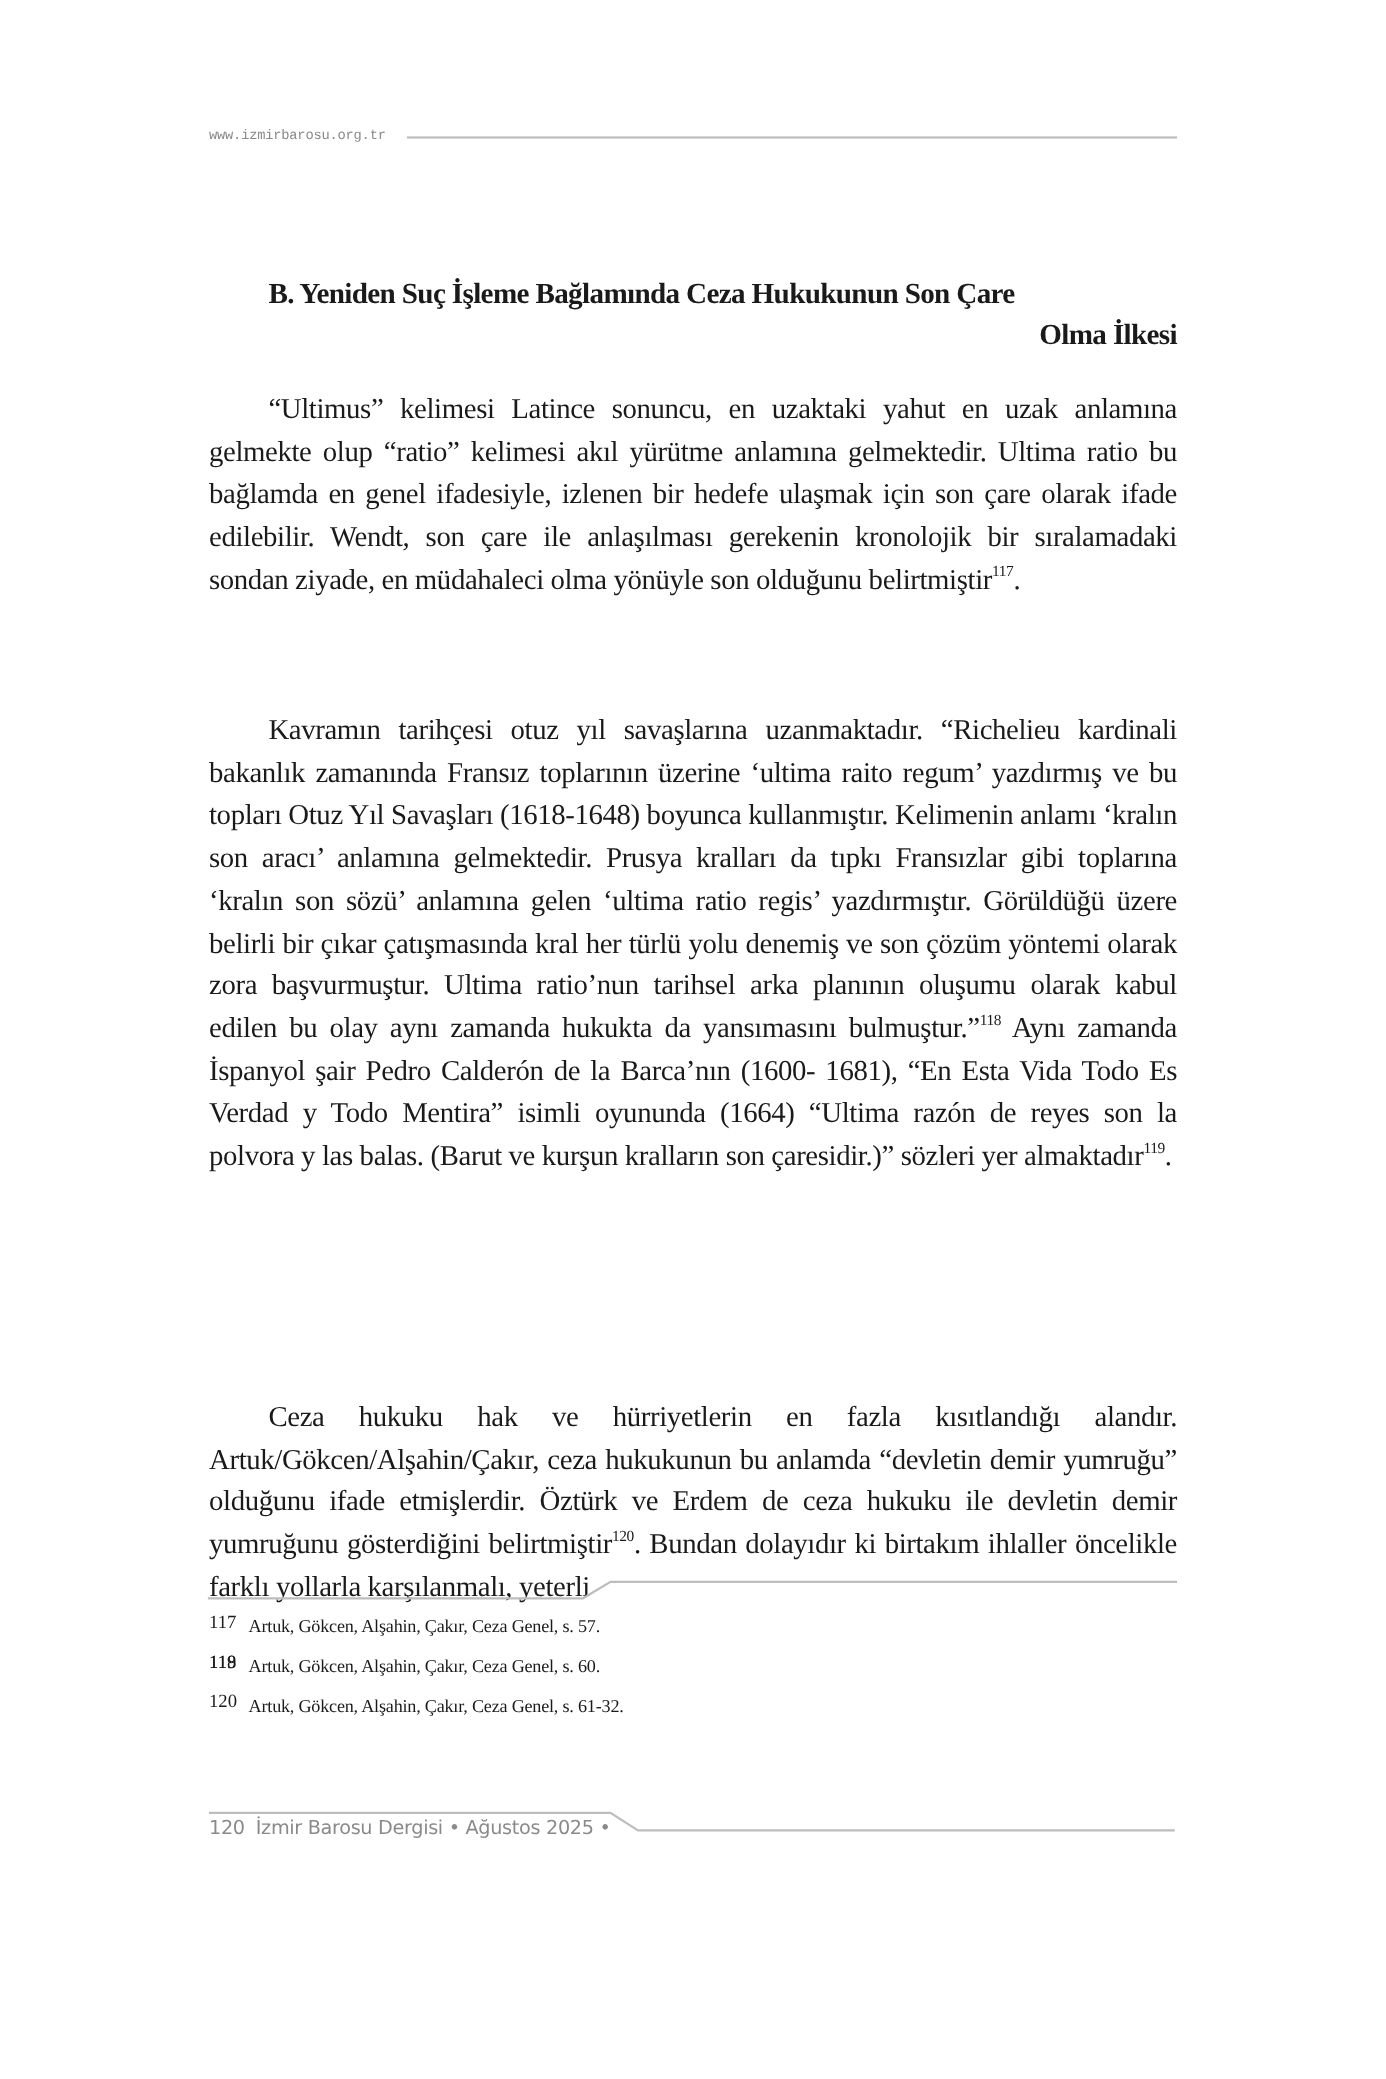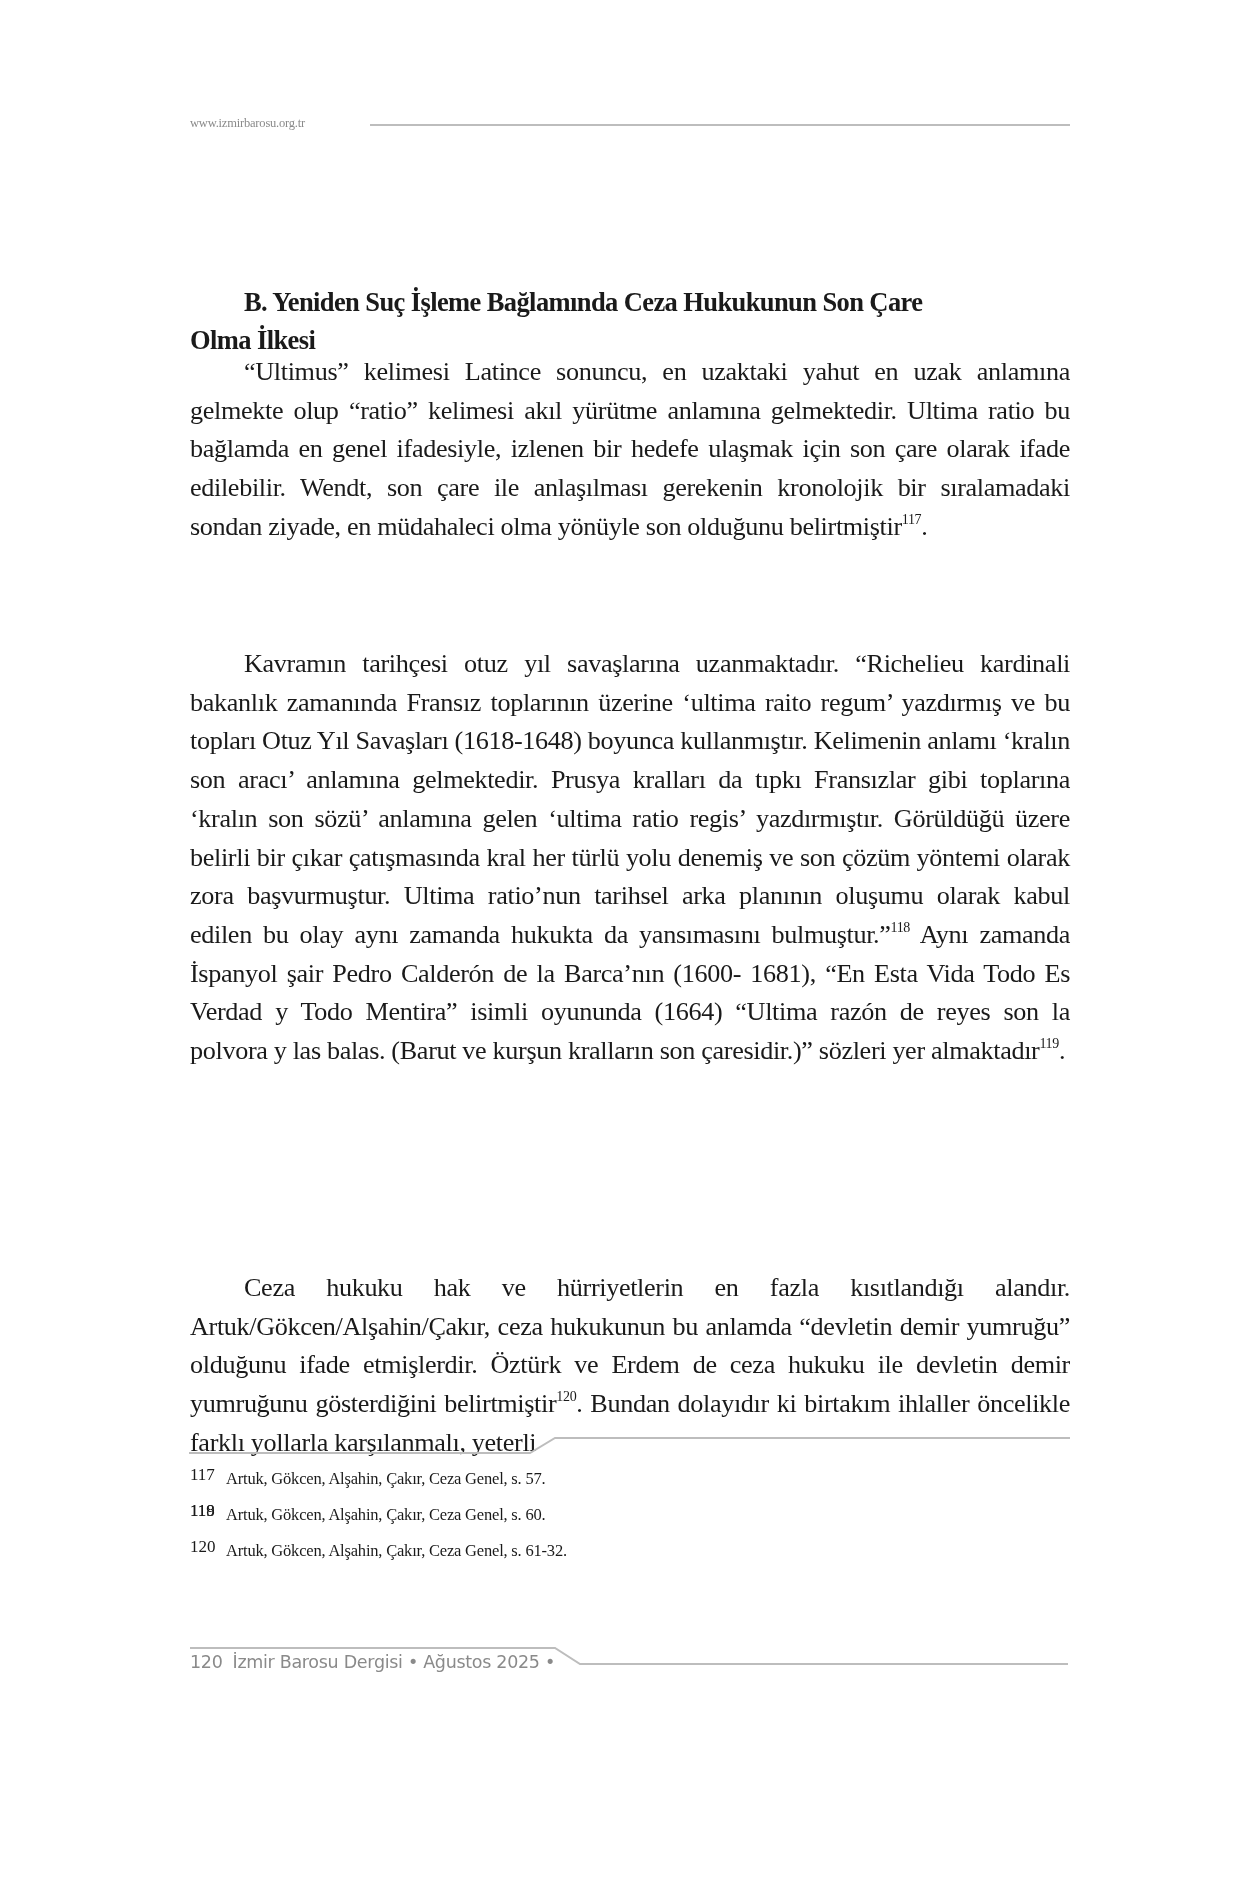--- a/index.html
+++ b/index.html
@@ -1,37 +1,37 @@
 <!DOCTYPE html>
 <html><head>
 <meta charset="utf-8">
 <style>
   html, body { margin: 0; padding: 0; background: #ffffff; }
   body { width: 1260px; height: 1890px; position: relative; overflow: hidden; }
   .page { position: absolute; left: 0; top: 0; width: 1260px; height: 1890px; }
 
   .header-url {
     position: absolute; left: 190px; top: 115px;
-    font-family: Liberation Serif, serif; font-size: 12.5px; color: #8a8a8a;
+    font-family: Liberation Mono, monospace; font-size: 12.5px; color: #8a8a8a;
     letter-spacing: -0.2px; line-height: 16px;
   }
   .header-rule {
     position: absolute; left: 370px; top: 124px; width: 700px; height: 2px; background: #bdbdbd;
   }
 
   .body-text {
     position: absolute; left: 190px; width: 880px;
     font-family: "Liberation Serif", serif; color: #1a1a1a;
   }
   .heading {
     top: 247px; font-size: 26.5px; font-weight: bold; line-height: 38px;
     letter-spacing: -0.6px;
   }
-  .heading .line1 { display: block; text-indent: 54px; margin-top: 36px; }
-  .heading .line2 { display: block; }
+  .heading .line1 { display: block; text-indent: 54px; }
+  .heading .line2 { display: block; text-align: right; }
 
   .para {
     font-size: 26.2px; line-height: 38.7px; text-align: justify;
     text-align-last: left; letter-spacing: -0.35px;
   }
   .para p { margin: 0; text-indent: 54px; }
   .p1 { top: 353px; }
   .p2 { top: 645px; }
   .p3 { top: 1229px; margin-top: 40px; }
   .para sup { font-size: 14px; vertical-align: 11px; line-height: 0; }

